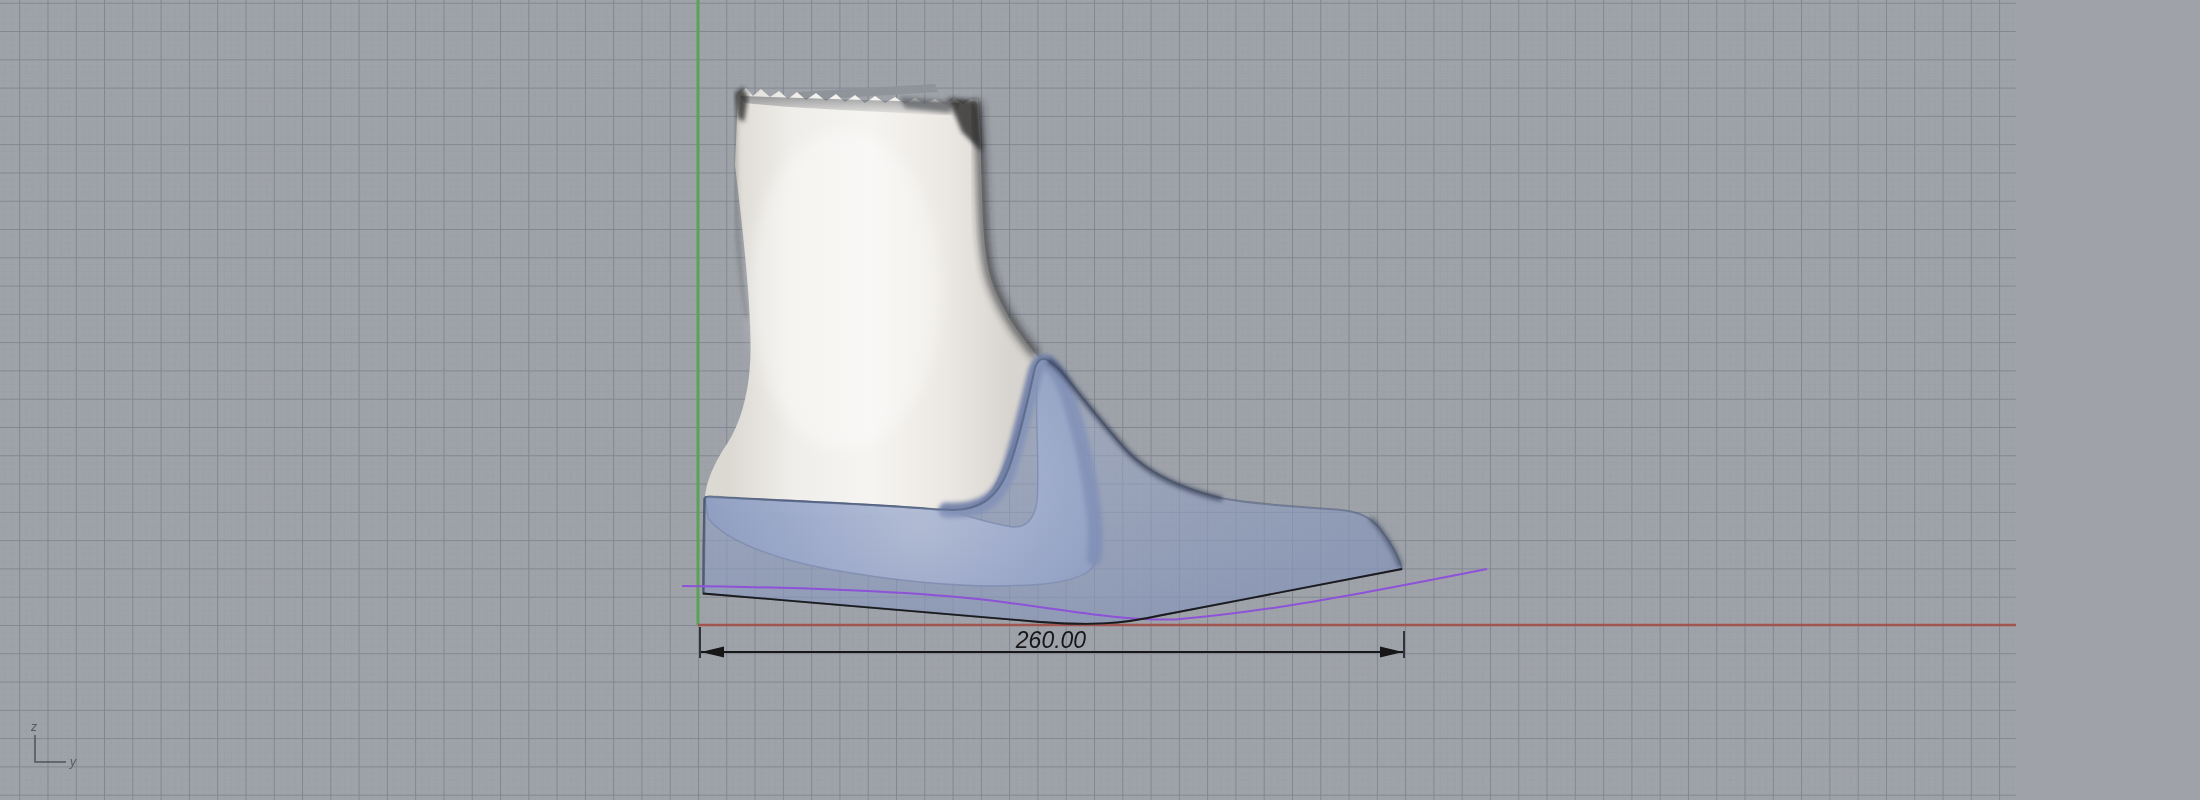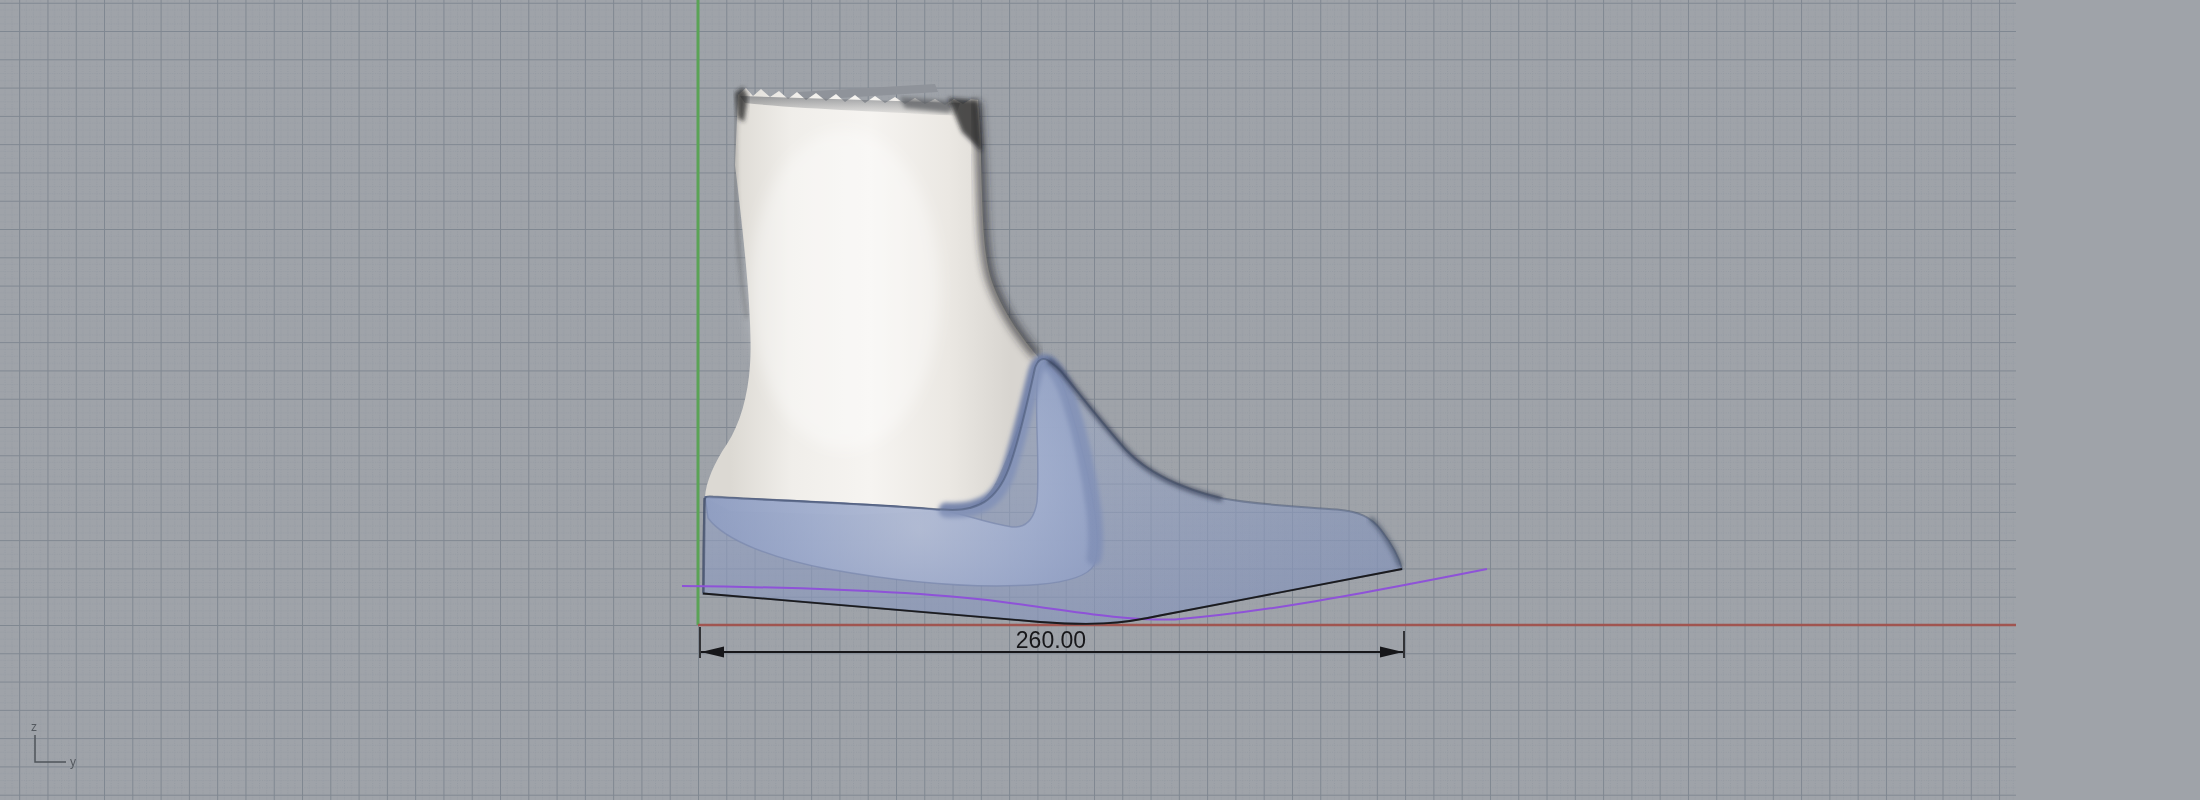--- a/index.html
+++ b/index.html
@@ -1,17 +1,17 @@
 <!DOCTYPE html>
 <html><head>
 <meta charset="utf-8">
 <style>
   html,body{margin:0;padding:0;background:#9fa3a9;}
   .stage{position:relative;width:2016px;height:800px;overflow:hidden;
-         font-family:"Liberation Sans", sans-serif;}
+         font-family:"Liberation Sans", sans-serif;font-style:italic;}
   svg{display:block;}
   text{user-select:none;}
   .dim-text{font-family:"Liberation Sans", sans-serif;font-size:23px;}
   .gizmo-text{font-family:"Liberation Sans", sans-serif;font-size:12px;}
 </style>
 </head>
 <body>
 
 <div class="stage">
 <svg width="2200" height="800" viewBox="0 0 2200 800">

